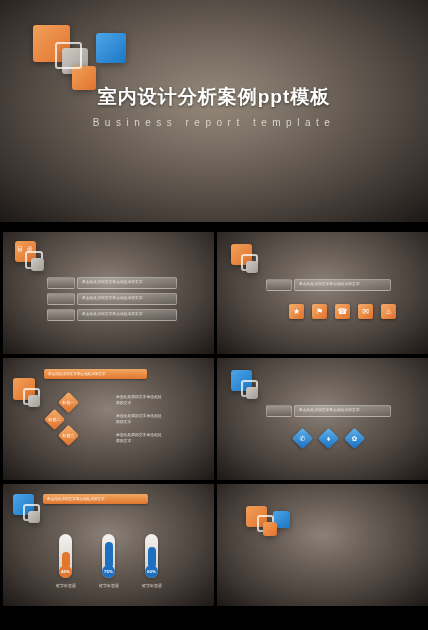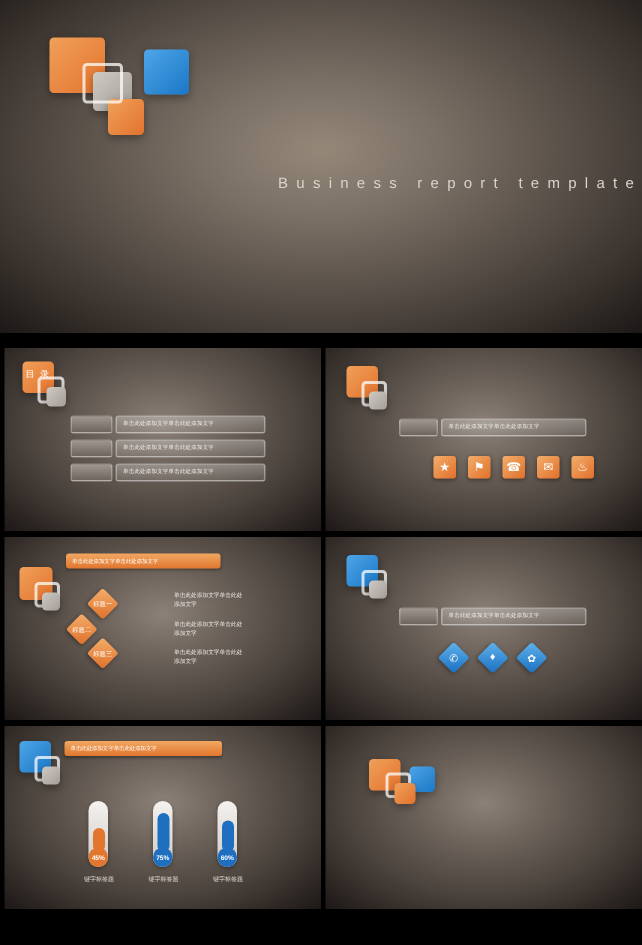--- a/index.html
+++ b/index.html
@@ -9,21 +9,21 @@
   
   .slide{position:absolute;overflow:hidden;
     background:radial-gradient(ellipse at 50% 42%, #8b8178 0%, #6d635b 28%, #4a423c 62%, #2b2522 88%, #1c1817 100%);}
   .slide.small{box-shadow:0 0 0 1px #000;}
 
   
   .hero{left:0;top:0;width:428px;height:222px;
     background:radial-gradient(ellipse at 50% 45%, #938878 0%, #7b7065 26%, #554c45 58%, #302a26 86%, #1b1817 100%);}
   .hero-title{position:absolute;left:0;right:0;top:84px;text-align:center;color:#fff;
     font-size:19px;letter-spacing:1px;font-weight:bold;text-shadow:0 1px 3px rgba(0,0,0,.55);}
-  .hero-sub{position:absolute;left:0;right:0;top:117px;text-align:right;color:#d9d4cd;
+  .hero-sub{position:absolute;left:0;right:0;top:117px;text-align:center;color:#d9d4cd;
     font-size:10px;letter-spacing:5.5px;}
 
   
   .sq{position:absolute;border-radius:3px;}
   .sq.orange{background:linear-gradient(135deg,#f0a05a,#e2732d);}
   .sq.blue{background:linear-gradient(135deg,#4ea6e8,#1b77c6);}
   .sq.grey{background:linear-gradient(135deg,#cfcac4,#a39d97);}
   .sq.outline{background:transparent;border:2px solid rgba(255,255,255,.75);}
   .sq.sh{box-shadow:0 2px 6px rgba(0,0,0,.35);}
 
@@ -84,20 +84,21 @@
 
 <div class="page">
 
   <div class="slide hero">
     <div class="sq orange sh" style="left:33px;top:25px;width:37px;height:37px;"></div>
     <div class="sq blue sh" style="left:96px;top:33px;width:30px;height:30px;"></div>
     <div class="sq grey sh" style="left:62px;top:48px;width:26px;height:26px;"></div>
     <div class="sq orange sh" style="left:72px;top:66px;width:24px;height:24px;"></div>
     <div class="sq outline" style="left:55px;top:42px;width:23px;height:23px;"></div>
 
+    <div class="hero-title">室内设计分析案例ppt模板</div>
     <div class="hero-sub">Business report template</div>
   </div>
 
   <div class="slide small g g1">
     <div class="sq orange sh" style="left:12px;top:9px;width:21px;height:21px;"></div>
     <div class="sq outline" style="left:22px;top:19px;width:14px;height:14px;"></div>
     <div class="sq grey sh" style="left:28px;top:26px;width:13px;height:13px;"></div>
     <div class="toc" style="left:14px;top:13px;">目 录</div>
 
     <div class="chip" style="left:44px;top:45px;width:26px;height:10px;">

